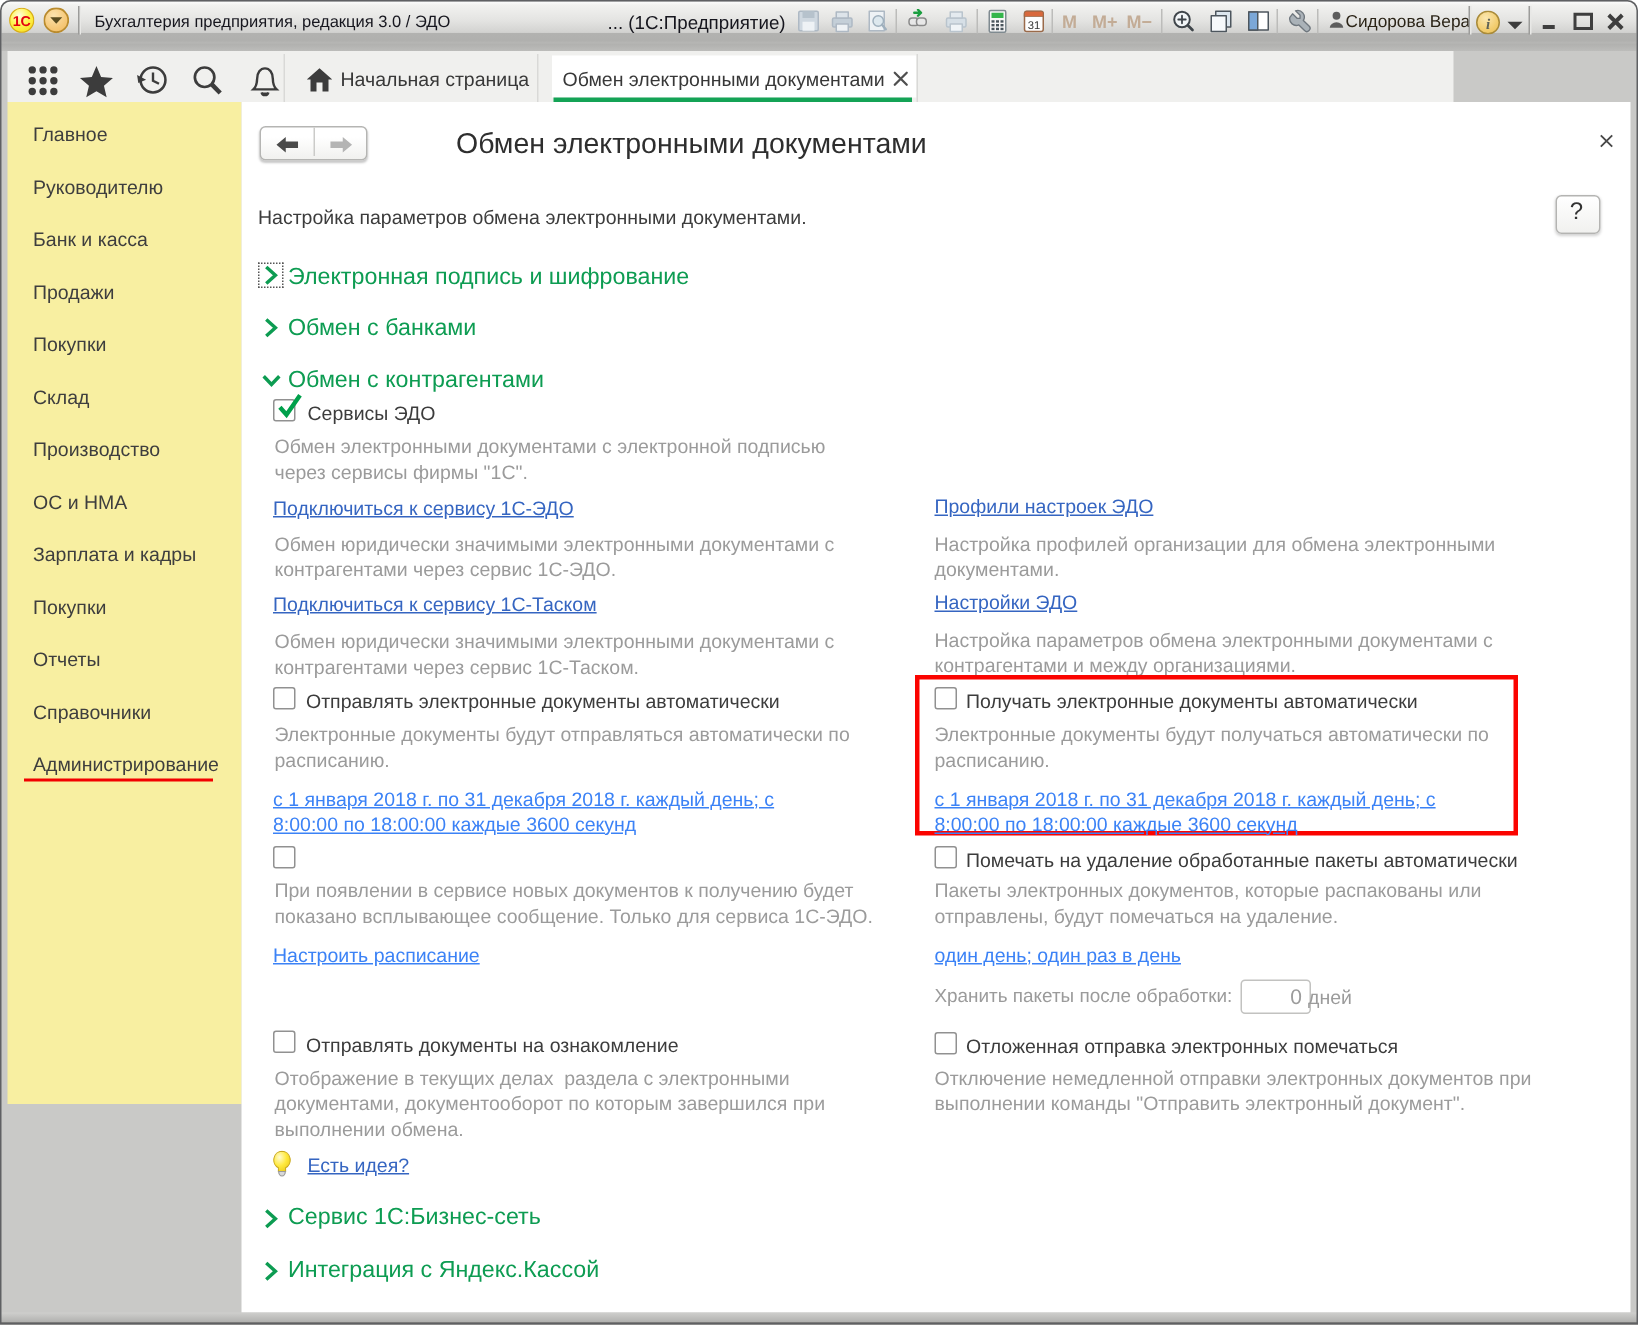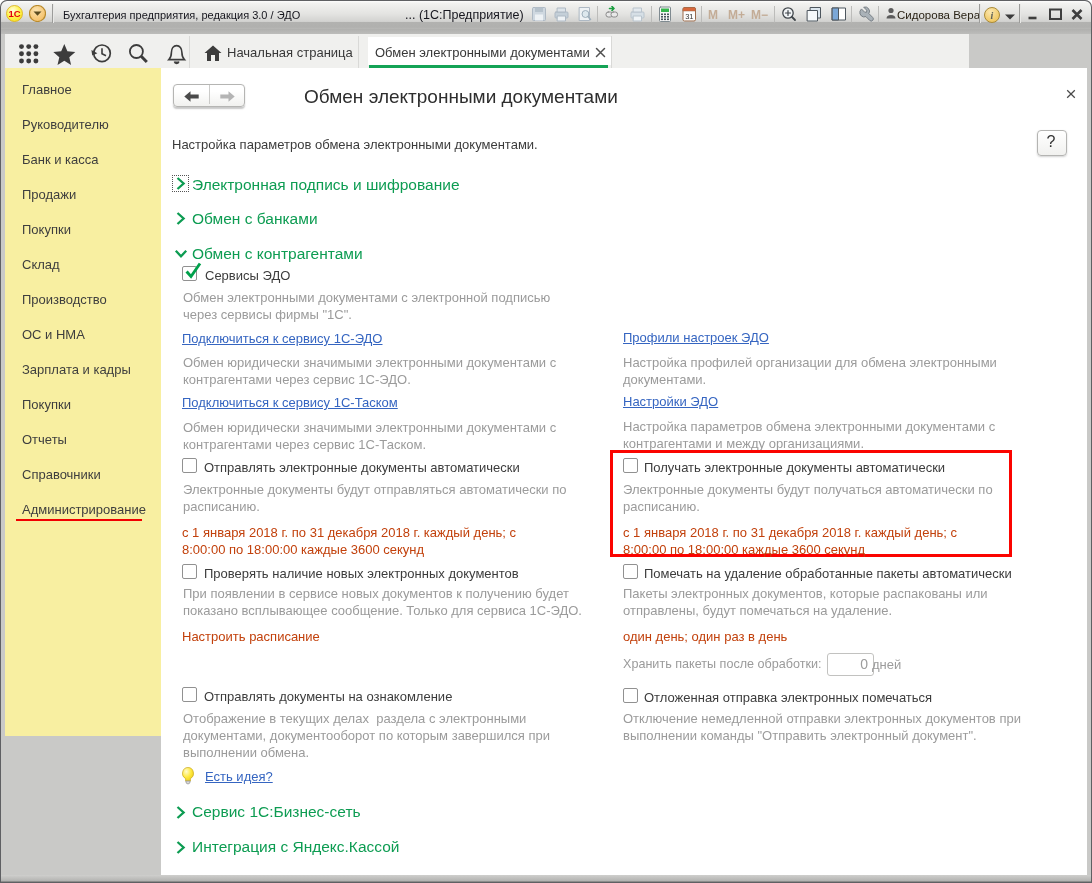--- a/index.html
+++ b/index.html
@@ -21,21 +21,21 @@
   #activetab{position:absolute;left:363px;top:7px;width:243px;height:28px;background:#ffffff;}
   #tabline{position:absolute;left:364px;top:35px;width:239px;height:3px;background:#14a356;}
   .tabtxt{position:absolute;top:15px;font-size:13px;color:#383838;white-space:nowrap;}
   
   #sidebar{position:absolute;left:5px;top:68px;width:156px;height:668px;background:#f8efa1;}
   .menu{position:absolute;left:17px;font-size:13px;line-height:16px;color:#3e3e3e;white-space:nowrap;}
   
   #content{position:absolute;left:161px;top:68px;width:926px;height:807px;background:#ffffff;}
   .txt{position:absolute;font-size:13px;line-height:17px;color:#3c3c3c;white-space:nowrap;}
   .link{position:absolute;font-size:13px;line-height:17px;color:#3565c1;text-decoration:underline;white-space:nowrap;}
-  .dlink{position:absolute;font-size:13px;line-height:17px;color:#c2410c;white-space:nowrap;}
+  .dlink{position:absolute;font-size:13px;line-height:17px;color:#3b82f6;text-decoration:underline;white-space:nowrap;}
   .g{color:#9b9b9b !important;}
   .ghead{position:absolute;font-size:15.5px;color:#0d9c52;white-space:nowrap;}
   .cb{position:absolute;width:13px;height:13px;background:#fff;border:1px solid #919191;border-radius:2px;}
   
   #bottombar{position:absolute;left:0px;top:875px;width:1092px;height:8px;
     background:linear-gradient(#cfcfcd,#a9a9a7);box-shadow:inset 0 -1.5px 0 #6a6a68;}
 </style>
 </head>
 <body>
 <div id="win">
@@ -300,21 +300,20 @@
 
     <div class="link" style="left:21px;top:262px">Подключиться к сервису 1С-ЭДО</div>
     <div class="txt g" style="left:22px;top:286px">Обмен юридически значимыми электронными документами с<br>контрагентами через сервис 1С-ЭДО.</div>
     <div class="link" style="left:21px;top:326px">Подключиться к сервису 1С-Таском</div>
     <div class="txt g" style="left:22px;top:350.5px">Обмен юридически значимыми электронными документами с<br>контрагентами через сервис 1С-Таском.</div>
     <div class="cb" style="left:21px;top:390px"></div>
     <div class="txt" style="left:43px;top:391px">Отправлять электронные документы автоматически</div>
     <div class="txt g" style="left:22px;top:413px">Электронные документы будут отправляться автоматически по<br>расписанию.</div>
     <div class="dlink" style="left:21px;top:455.5px">с 1 января 2018 г. по 31 декабря 2018 г. каждый день; с<br>8:00:00 по 18:00:00 каждые 3600 секунд</div>
     <div class="cb" style="left:21px;top:496px"></div>
-    <div class="txt" style="left:43px;top:497px">Проверять наличие новых электронных документов</div>
     <div class="txt g" style="left:22px;top:517px">При появлении в сервисе новых документов к получению будет<br>показано всплывающее сообщение. Только для сервиса 1С-ЭДО.</div>
     <div class="dlink" style="left:21px;top:560px">Настроить расписание</div>
     <div class="cb" style="left:21px;top:619px"></div>
     <div class="txt" style="left:43px;top:620px">Отправлять документы на ознакомление</div>
     <div class="txt g" style="left:22px;top:642px">Отображение в текущих делах&nbsp; раздела с электронными<br>документами, документооборот по которым завершился при<br>выполнении обмена.</div>
     <svg class="abs" style="left:21px;top:699px" width="12" height="18" viewBox="0 0 12 18">
       <defs>
           <radialGradient id="bulb" cx="0.35" cy="0.3" r="0.85">
         <stop offset="0" stop-color="#fffbd0"></stop>
             <stop offset="0.5" stop-color="#ffe93e"></stop>

